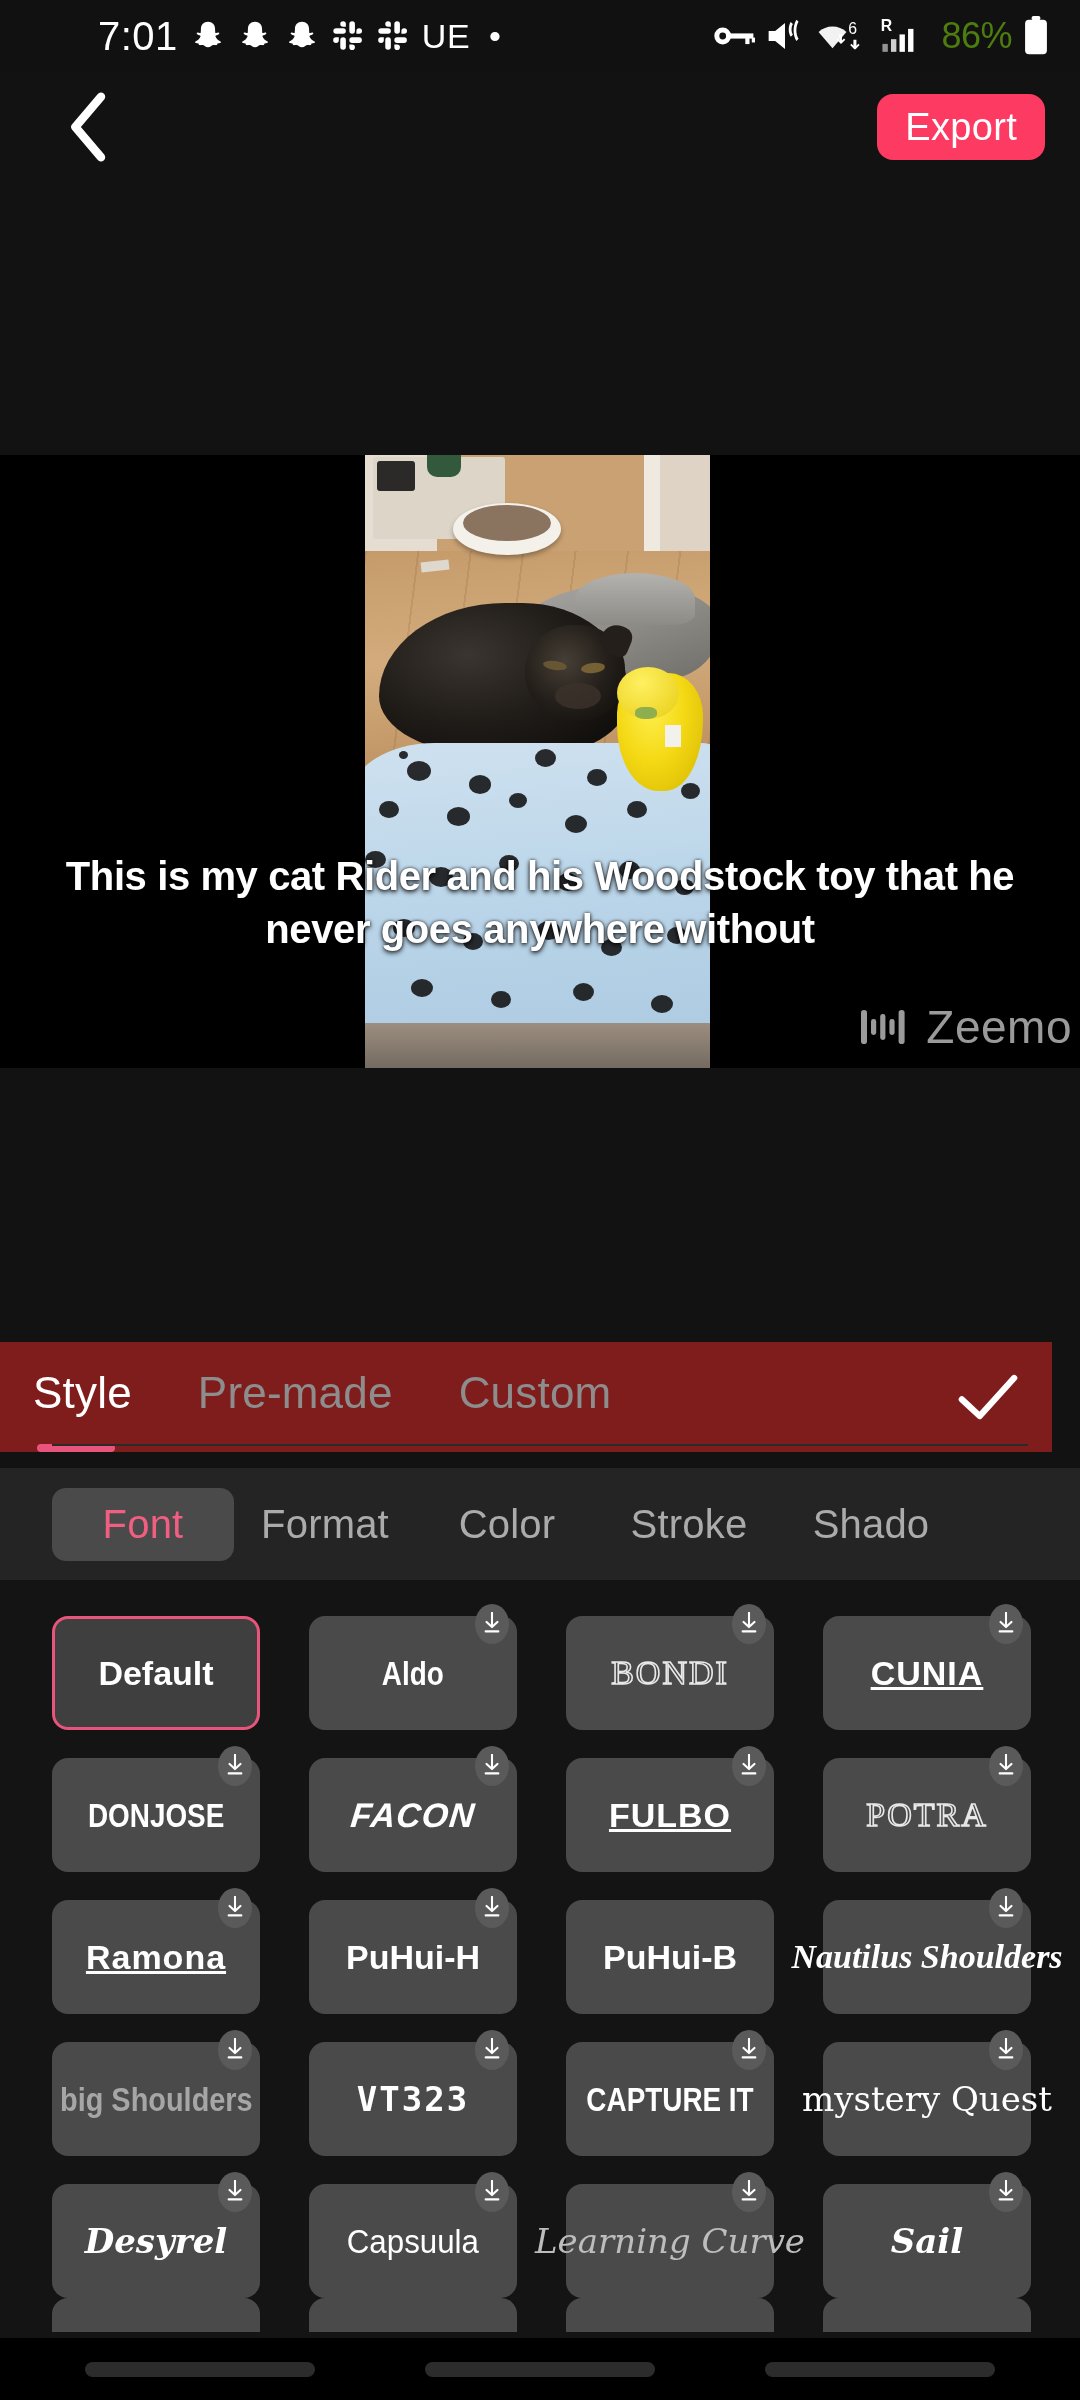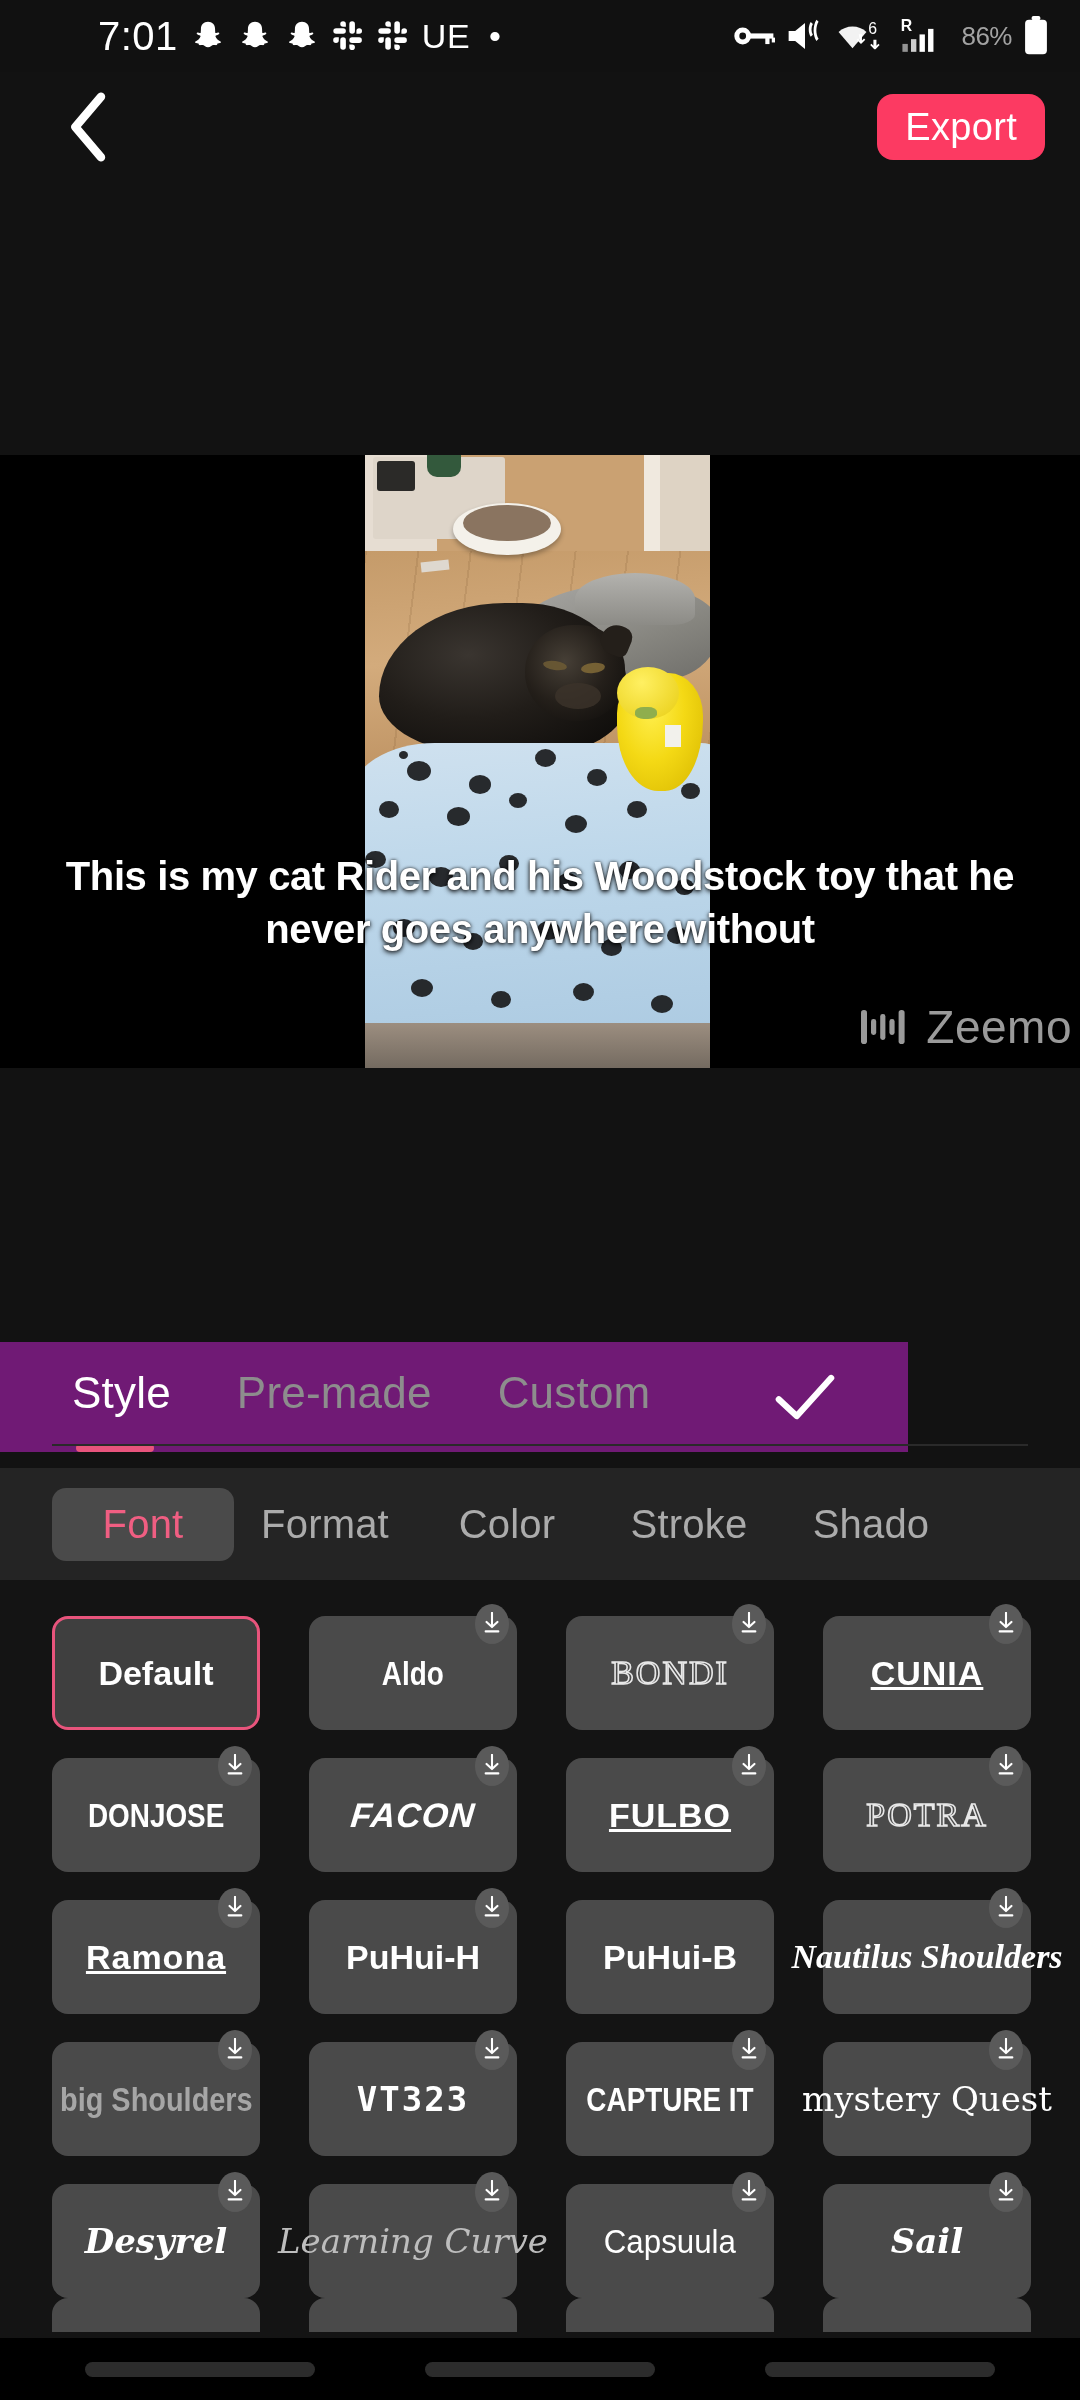--- a/index.html
+++ b/index.html
@@ -14,21 +14,21 @@
   
   .statusbar {
     position:absolute; top:0; left:0; width:1080px; height:72px;
     display:flex; align-items:center; justify-content:space-between;
     padding:0 30px 0 58px;
     background:#111111;
   }
   .sb-left { display:flex; align-items:center; gap:13px; }
   .sb-time { color:#fff; font-size:40px; letter-spacing:0.5px; font-family:"Liberation Sans",sans-serif;margin-left:40px; }
   .sb-right { display:flex; align-items:center; gap:10px; }
-  .sb-batterytext { color:#a3a3a3; font-size:26px; letter-spacing:-0.5px; margin-left:4px;}
+  .sb-batterytext { color:#4d7c0f; font-size:36px; letter-spacing:-0.5px; margin-left:4px;}
   .ic { display:inline-block; }
   svg { display:block; }
 
   
   .topbar {
     position:absolute; top:72px; left:0; width:1080px; height:110px;
     display:flex; align-items:center; justify-content:space-between;
     padding:0 35px 0 52px;
     background:#121212;
   }
@@ -125,23 +125,23 @@
     padding:0 38px;
   }
   .watermark {
     position:absolute; right:8px; bottom:14px;
     display:flex; align-items:center; gap:13px;
     color:#9a9a9a; font-size:46px; letter-spacing:0.5px;
   }
 
   
   .tabs-row {
-    position:absolute; top:1342px; left:0; width:908px; height:110px;
-    display:flex; align-items:center; padding:0 72px;
-    background:#701a75;
+    position:absolute; top:1342px; left:0; width:1052px; height:110px;
+    display:flex; align-items:center; padding:0 33px;
+    background:#7f1d1d;
   }
   .tab { font-size:44px; color:#8d8d8d; margin-right:66px; position:relative;
          padding-bottom:8px; letter-spacing:0.2px; }
   .tab.active { color:#ffffff; }
   .tab.active::after {
     content:""; position:absolute; left:4px; bottom:-26px;
     width:78px; height:8px; background:#E8547C; border-radius:4px;
   }
   .tab-check { margin-left:auto; }
   .tabs-divider { position:absolute; top:1444px; left:52px; width:976px; height:2px; background:#2a2a2a; }
@@ -591,32 +591,32 @@
           <div class="dl-badge">
             <svg width="20" height="24" viewBox="0 0 12 15">
               <g fill="#fff">
                 <path d="M6 0.5v8.2M2.6 6.2 6 9.4l3.4-3.2" stroke="#fff" stroke-width="1.3" fill="none" stroke-linecap="round" stroke-linejoin="round"></path>
                 <rect x="1.4" y="11.4" width="9.2" height="1.4" rx=".6"></rect>
               </g>
             </svg>
           </div>
         </div>
         <div class="font-card">
+          <div class="label f-thin">Capsuula</div>
+          <div class="dl-badge">
+            <svg width="20" height="24" viewBox="0 0 12 15">
+              <g fill="#fff">
+                <path d="M6 0.5v8.2M2.6 6.2 6 9.4l3.4-3.2" stroke="#fff" stroke-width="1.3" fill="none" stroke-linecap="round" stroke-linejoin="round"></path>
+                <rect x="1.4" y="11.4" width="9.2" height="1.4" rx=".6"></rect>
+              </g>
+            </svg>
+          </div>
+        </div>
+        <div class="font-card">
           <div class="label f-script-dim">Learning Curve</div>
-          <div class="dl-badge">
-            <svg width="20" height="24" viewBox="0 0 12 15">
-              <g fill="#fff">
-                <path d="M6 0.5v8.2M2.6 6.2 6 9.4l3.4-3.2" stroke="#fff" stroke-width="1.3" fill="none" stroke-linecap="round" stroke-linejoin="round"></path>
-                <rect x="1.4" y="11.4" width="9.2" height="1.4" rx=".6"></rect>
-              </g>
-            </svg>
-          </div>
-        </div>
-        <div class="font-card">
-          <div class="label f-thin">Capsuula</div>
           <div class="dl-badge">
             <svg width="20" height="24" viewBox="0 0 12 15">
               <g fill="#fff">
                 <path d="M6 0.5v8.2M2.6 6.2 6 9.4l3.4-3.2" stroke="#fff" stroke-width="1.3" fill="none" stroke-linecap="round" stroke-linejoin="round"></path>
                 <rect x="1.4" y="11.4" width="9.2" height="1.4" rx=".6"></rect>
               </g>
             </svg>
           </div>
         </div>
         <div class="font-card">

